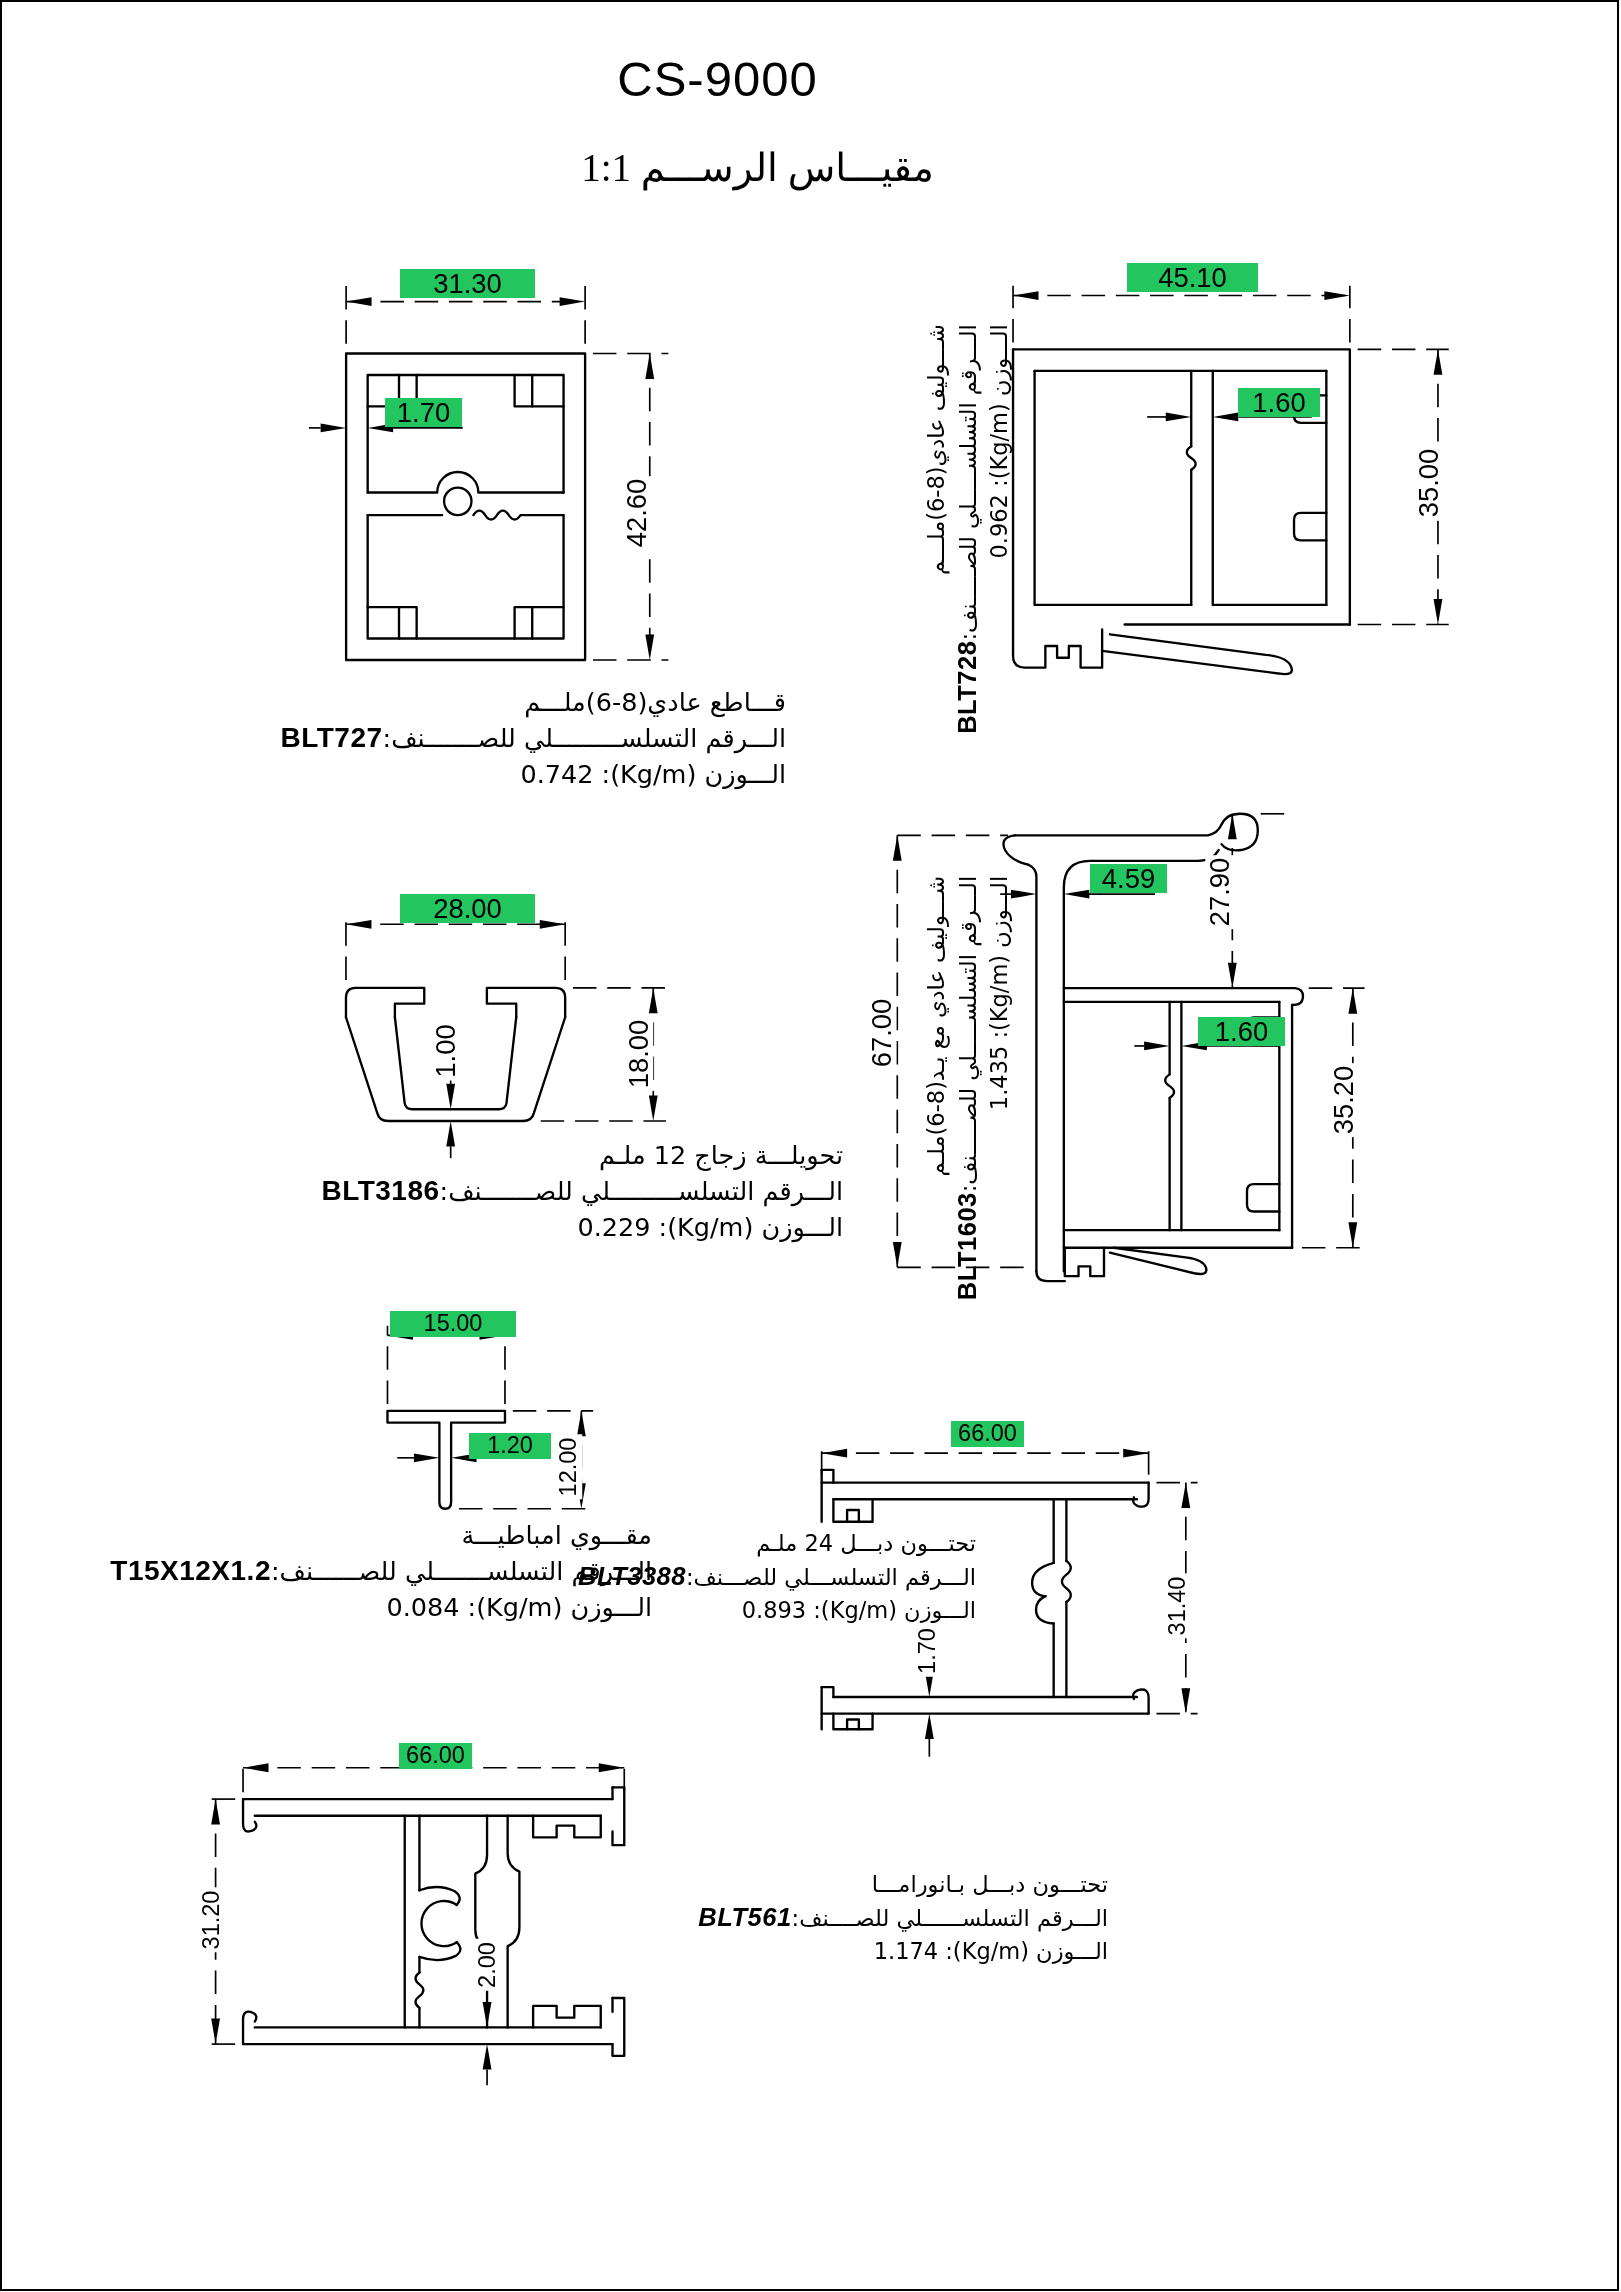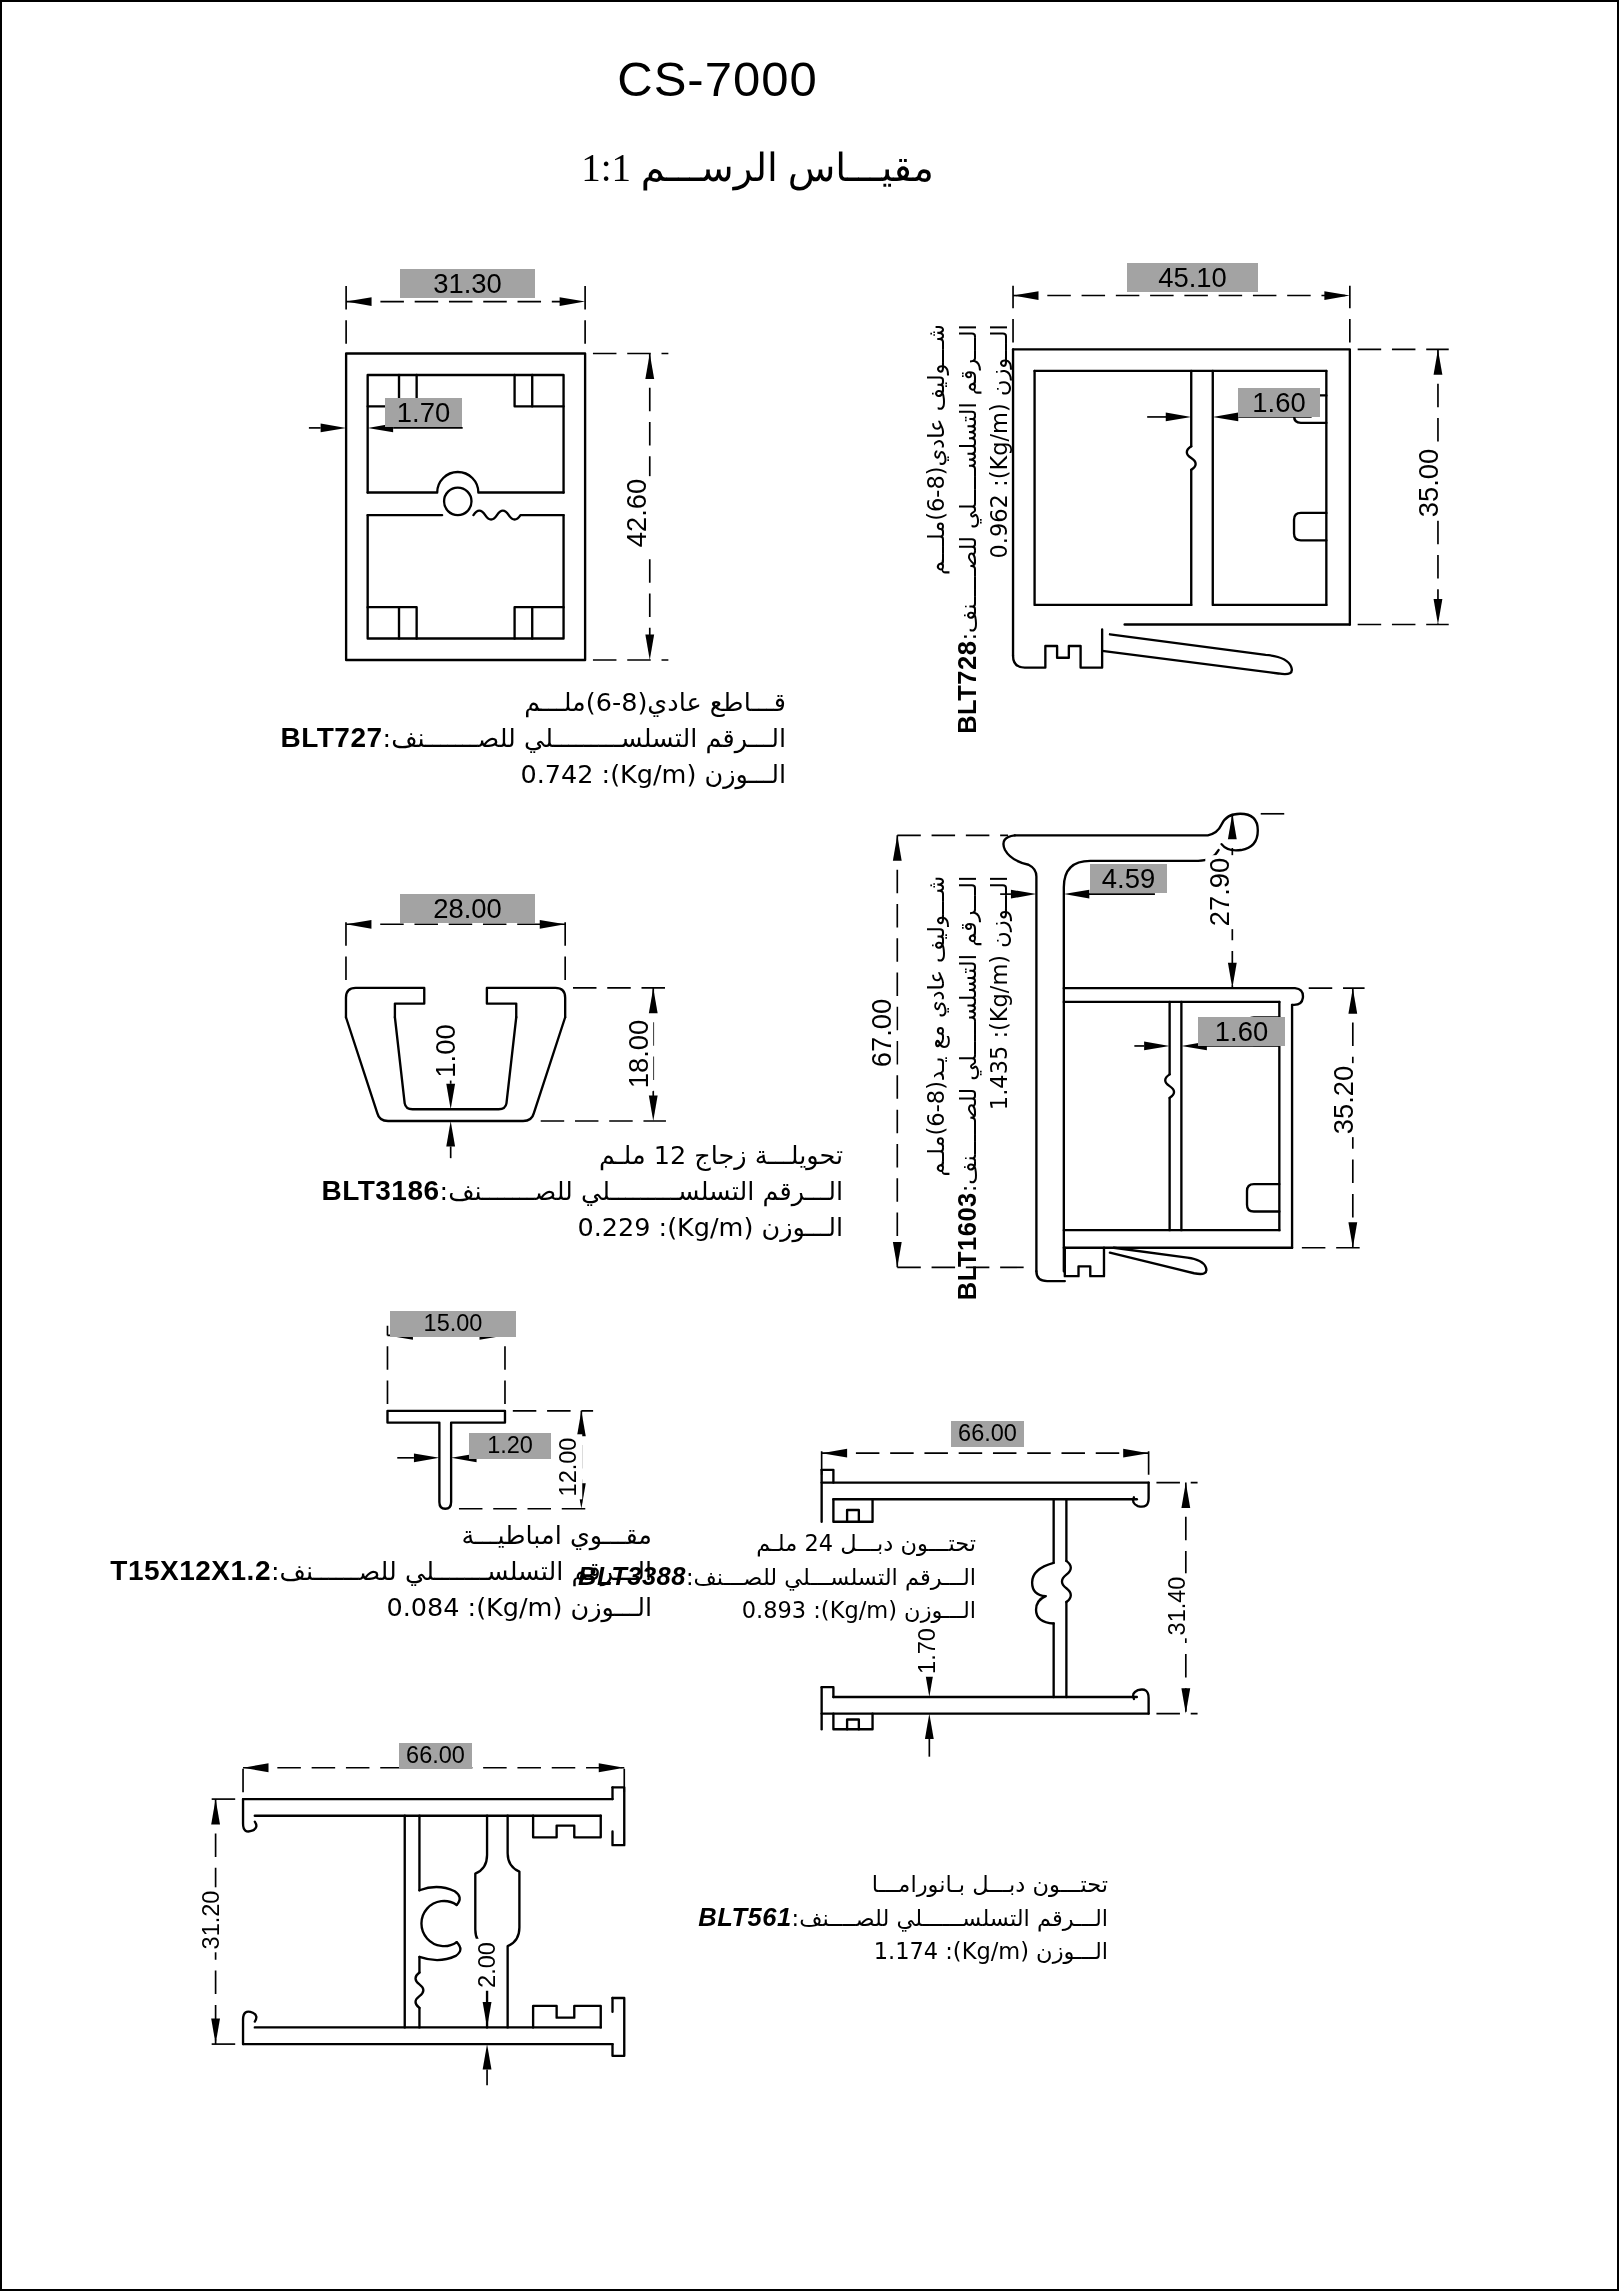--- a/index.html
+++ b/index.html
@@ -7,40 +7,40 @@
        font-family:"Liberation Sans",sans-serif;}
   .frame{position:absolute;left:0;top:0;width:1615px;height:2287px;border:2.9px solid #000;}
   .g{position:absolute;}
   .p{fill:none;stroke:#000;stroke-width:2.4;stroke-linejoin:round;stroke-linecap:round;}
   .s{fill:none;stroke:#000;stroke-width:1.7;}
   .d{fill:none;stroke:#000;stroke-width:1.7;stroke-dasharray:24 11;}
   .a{fill:#000;stroke:none;}
   .title{position:absolute;left:0;width:1435px;text-align:center;font-size:49px;letter-spacing:1px;}
   .subtitle{position:absolute;left:0;width:1515px;text-align:center;direction:rtl;
             font-family:Liberation Serif, serif;font-size:39px;}
-  .dim{position:absolute;font-size:27.4px;text-align:center;line-height:1;background:#a3a3a3;padding:1px 2px;white-space:nowrap;}
+  .dim{position:absolute;font-size:27.4px;text-align:center;line-height:1;background:#22c55e;padding:1px 2px;white-space:nowrap;}
   .vdim{position:absolute;font-size:27.4px;line-height:1;background:#fff;padding:1px 2.9px;white-space:nowrap;
         transform:translate(-50%,-50%) rotate(-90deg);}
   .sm{font-size:23.5px;}
   .tb{position:absolute;direction:rtl;text-align:right;font-family:"DejaVu Sans",sans-serif;
       font-size:25.5px;line-height:36px;white-space:nowrap;}
   .tb .pid{font-family:"Liberation Sans",sans-serif;font-weight:bold;font-size:28px;letter-spacing:0.5px;}
   .tb.small{font-size:22.5px;line-height:33px;}
   .tb.small .pid{font-size:25.5px;font-style:italic;}
   .vtb{position:absolute;direction:rtl;text-align:right;font-family:"DejaVu Sans",sans-serif;
        font-size:22.5px;line-height:31px;white-space:nowrap;
        transform:translate(-50%,-50%) rotate(-90deg);}
   .vtb .pid{font-family:"Liberation Sans",sans-serif;font-weight:bold;font-size:25.5px;letter-spacing:0.5px;}
 </style>
 </head>
 <body>
 
 <div class="frame"></div>
 
-<div class="title" style="top:51px">CS-7000</div>
+<div class="title" style="top:51px">CS-9000</div>
 <div class="subtitle" style="top:145px">مقيـــاس الرســـم 1:1</div>
 
 <svg class="g" style="left:304px;top:265px" width="382" height="412" viewBox="0 0 390 420">
   <path class="d" d="M43 37 H287"></path>
     <path class="a" d="M43 37l26 -4.5v9z"></path>
     <path class="a" d="M287 37l-26 -4.5v9z"></path>
   <path class="d" d="M43 80 V20"></path>
     <path class="d" d="M287 80 V20"></path>
   <path class="d" d="M353 90 V403"></path>
     <path class="a" d="M353 90l-4.5 26h9z"></path>

